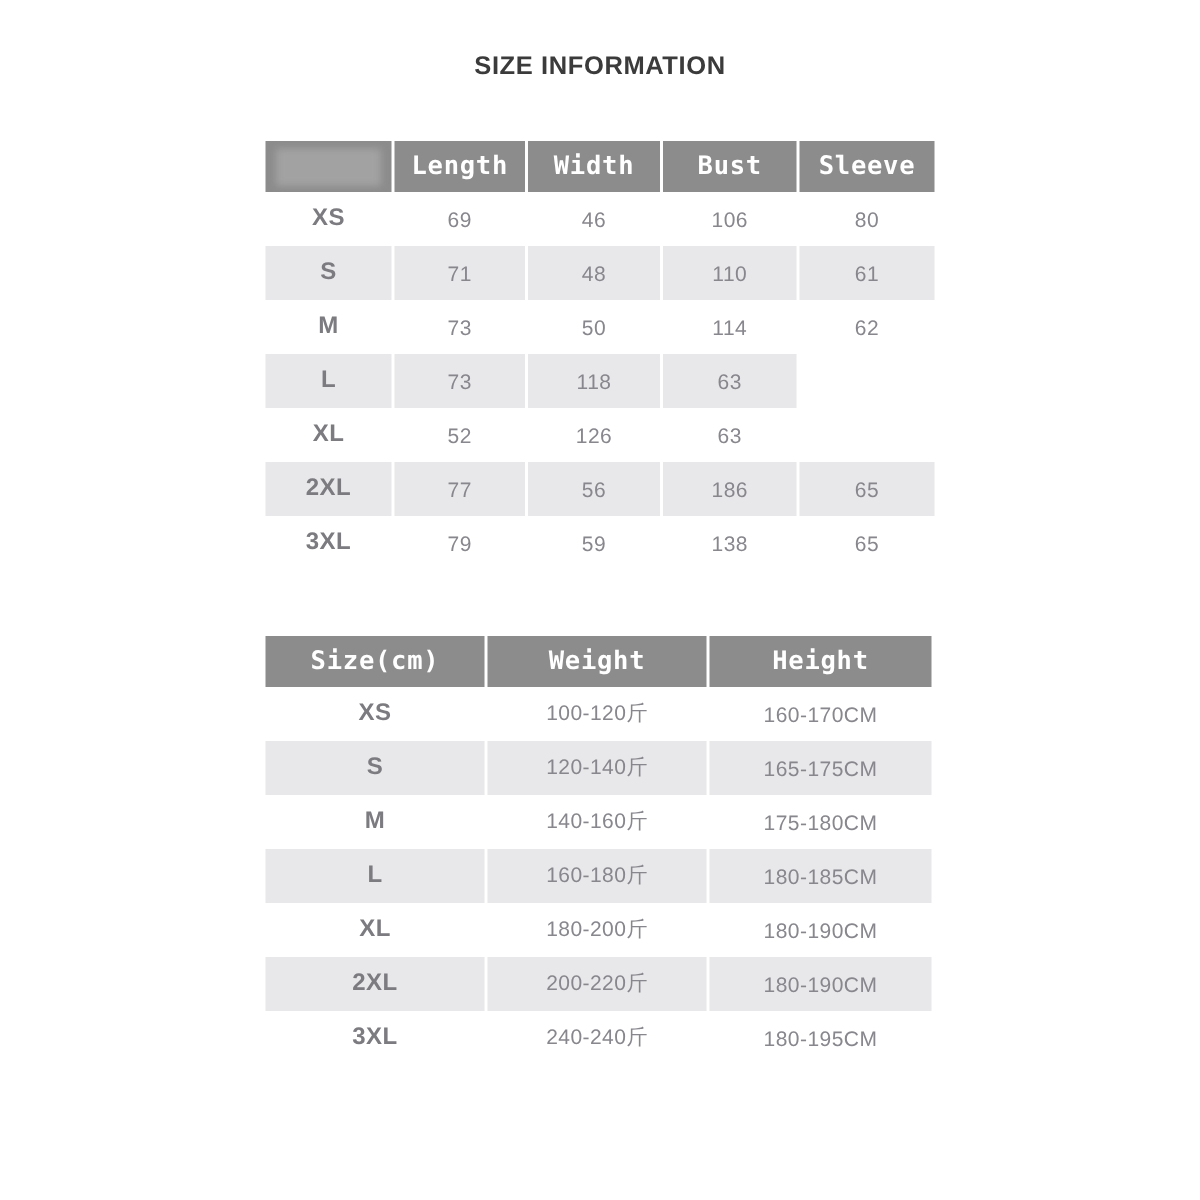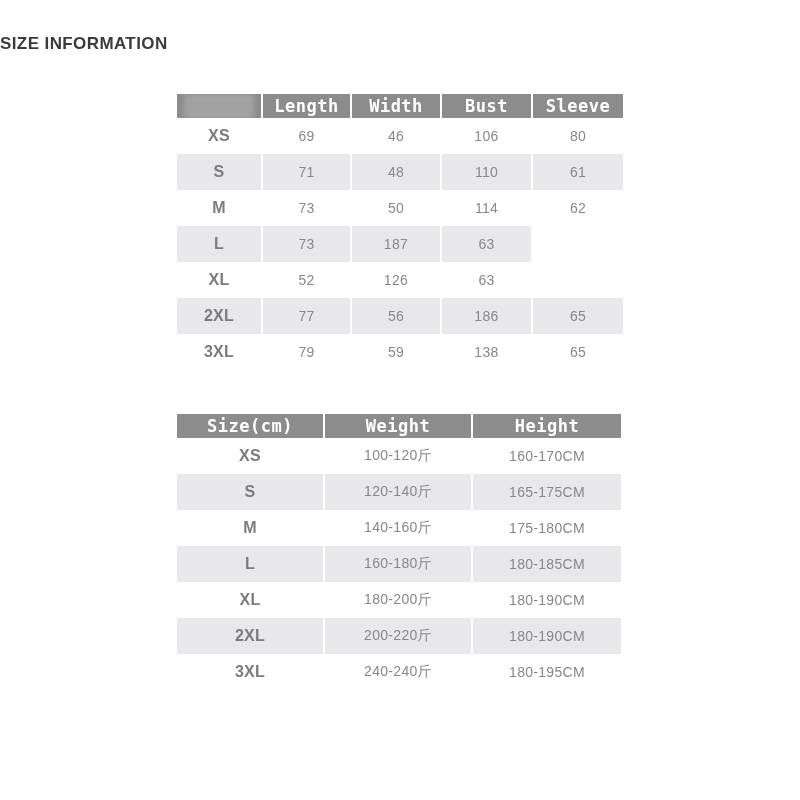--- a/index.html
+++ b/index.html
@@ -12,41 +12,41 @@
     -webkit-font-smoothing: antialiased;
   }
   .page {
     position: relative;
     width: 800px;
     height: 800px;
     overflow: hidden;
   }
   .title {
     padding-top: 34px;
-    text-align: left;
+    text-align: center;
     font-size: 17px;
     font-weight: bold;
     letter-spacing: 0.4px;
     color: #3b3b3b;
   }
   .table {
     width: 446px;
     margin: 0 auto;
   }
   .t1 { margin-top: 40px; }
   .t2 { margin-top: 44px; }
 
   .row {
     display: grid;
     column-gap: 2px;
   }
   .t1 .row { grid-template-columns: 84px 87px 88px 89px 90px; }
   .t2 .row { grid-template-columns: 146px 146px 148px; }
 
-  .row.header { height: 24px; }
+  .row.header { height: 34px; }
   .row.body   { height: 36px; }
 
   .cell {
     display: flex;
     align-items: center;
     justify-content: center;
     overflow: hidden;
   }
   .hcell {
     background: #8c8c8c;
@@ -112,21 +112,21 @@
     <div class="row body">
       <div class="cell size-cell">M</div>
       <div class="cell val-cell">73</div>
       <div class="cell val-cell">50</div>
       <div class="cell val-cell">114</div>
       <div class="cell val-cell">62</div>
     </div>
     <div class="row body stripe">
       <div class="cell size-cell">L</div>
       <div class="cell val-cell">73</div>
-      <div class="cell val-cell">187</div>
+      <div class="cell val-cell">118</div>
       <div class="cell val-cell">63</div>
     </div>
     <div class="row body">
       <div class="cell size-cell">XL</div>
       <div class="cell val-cell">52</div>
       <div class="cell val-cell">126</div>
       <div class="cell val-cell">63</div>
     </div>
     <div class="row body stripe">
       <div class="cell size-cell">2XL</div>

